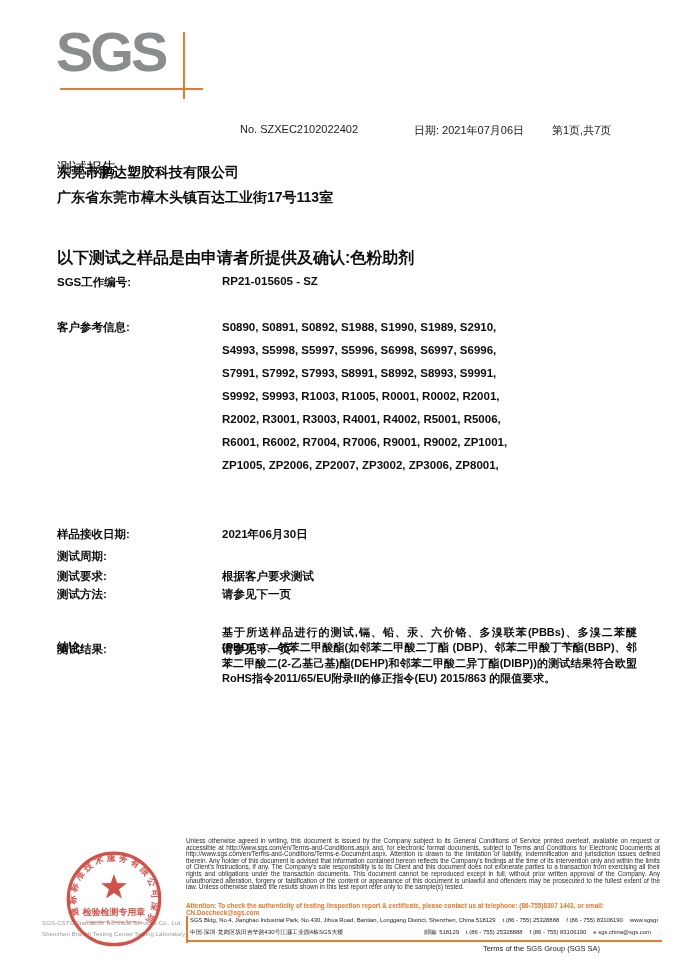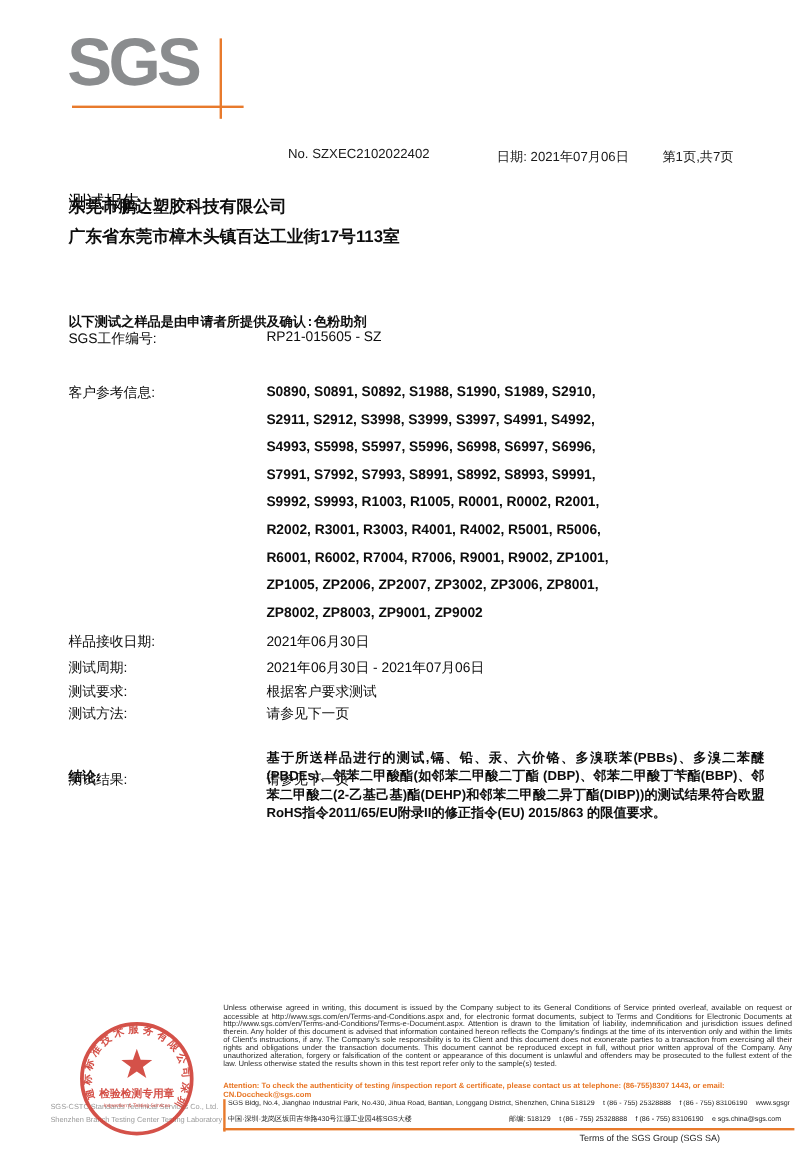--- a/index.html
+++ b/index.html
@@ -17,22 +17,22 @@
   .mark-v-top{left:183px;top:32px;width:2px;height:67px;}
   
   .report-title{position:absolute;left:57px;top:119px;font-size:15px;font-weight:400;color:#000;margin-top:40px;}
   .hmeta{position:absolute;top:123px;font-size:11px;color:#1a1a1a;}
   .h-no{left:240px;}
   .h-date{left:414px;}
   .h-page{left:552px;}
   
   .company{position:absolute;left:57px;top:160px;font-size:14px;font-weight:600;line-height:25px;color:#0d0d0d;}
   
-  .intro{position:absolute;left:57px;top:261px;font-size:11px;font-weight:600;color:#0d0d0d;font-family:Liberation Mono, monospace;}
-  .row{position:absolute;left:57px;width:590px;font-size:11.5px;font-weight:400;color:#0d0d0d;}
+  .intro{position:absolute;left:57px;top:248px;font-size:16px;font-weight:600;color:#0d0d0d;}
+  .row{position:absolute;left:57px;width:590px;font-size:11.5px;font-weight:700;color:#0d0d0d;}
   .row .val{position:absolute;left:165px;white-space:nowrap;}
   .ref-lines{position:absolute;left:222px;top:316px;font-size:11.5px;font-weight:600;line-height:23px;color:#0d0d0d;white-space:nowrap;}
   .conclusion-label{position:absolute;left:57px;top:640px;font-size:11.5px;font-weight:600;color:#0d0d0d;text-align:right;}
   .conclusion-text{
     position:absolute;left:222px;top:625px;width:415px;font-size:11px;font-weight:700;
     line-height:15.4px;color:#0d0d0d;text-align:justify;
   }
   
   .legal{
     position:absolute;left:186px;top:838px;width:474px;font-size:6.4px;line-height:6.6px;
@@ -79,37 +79,34 @@
   <div class="row" style="top:275px">
     <span class="lbl">SGS工作编号:</span>
     <span class="val">RP21-015605 - SZ</span>
   </div>
 
   <div class="row" style="top:320px">
     <span class="lbl">客户参考信息:</span>
   </div>
   <div class="ref-lines">
     <div>S0890, S0891, S0892, S1988, S1990, S1989, S2910,</div>
-    <div>S2911, S2912, S3998, S3999, S3997, S4991, S4992,</div>
     <div>S4993, S5998, S5997, S5996, S6998, S6997, S6996,</div>
     <div>S7991, S7992, S7993, S8991, S8992, S8993, S9991,</div>
     <div>S9992, S9993, R1003, R1005, R0001, R0002, R2001,</div>
     <div>R2002, R3001, R3003, R4001, R4002, R5001, R5006,</div>
     <div>R6001, R6002, R7004, R7006, R9001, R9002, ZP1001,</div>
     <div>ZP1005, ZP2006, ZP2007, ZP3002, ZP3006, ZP8001,</div>
-    <div>ZP8002, ZP8003, ZP9001, ZP9002</div>
   </div>
 
   <div class="row" style="top:527px">
     <span class="lbl">样品接收日期:</span>
     <span class="val">2021年06月30日</span>
   </div>
   <div class="row" style="top:549px">
     <span class="lbl">测试周期:</span>
-    <span class="val">2021年06月30日 - 2021年07月06日</span>
   </div>
   <div class="row" style="top:569px">
     <span class="lbl">测试要求:</span>
     <span class="val">根据客户要求测试</span>
   </div>
   <div class="row" style="top:587px">
     <span class="lbl">测试方法:</span>
     <span class="val">请参见下一页</span>
   </div>
   <div class="row" style="top:642px">

